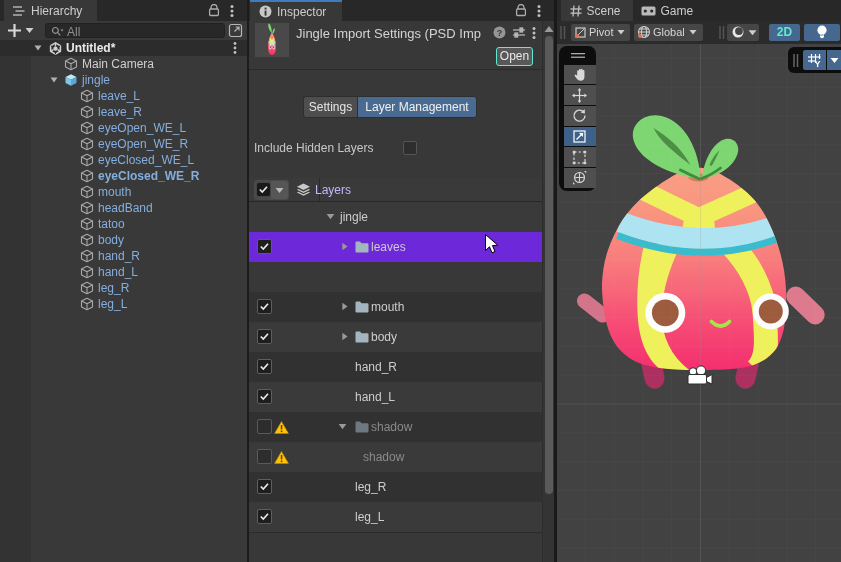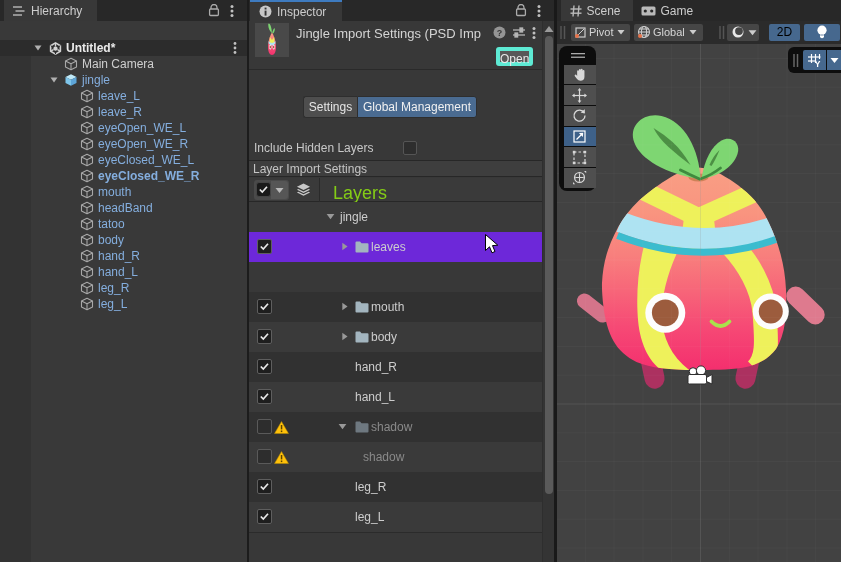--- a/index.html
+++ b/index.html
@@ -38,20 +38,40 @@
         <path d="M3 5 V3.5 A3 3 0 0 1 9 3.5 V5" fill="none" stroke="#ababab" stroke-width="1.3"></path>
         <rect x="1.6" y="5" width="8.8" height="6.5" rx="1" fill="none" stroke="#ababab" stroke-width="1.3"></rect>
       </svg>
   <svg class="abs" style="left:230px;top:4px" width="4" height="14" viewBox="0 0 4 14">
         <g fill="#c0c0c0">
           <circle cx="2" cy="2.5" r="1.5"></circle>
           <circle cx="2" cy="7" r="1.5"></circle>
           <circle cx="2" cy="11.5" r="1.5"></circle>
         </g>
       </svg>
+  <div class="htoolbar abs" style="left:0;top:21px;width:247px;height:19px;background:#393939">
+    <svg class="abs" style="left:7px;top:2px" width="15" height="15" viewBox="0 0 15 15">
+          <path d="M7.5 1 V14 M1 7.5 H14" stroke="#d8d8d8" stroke-width="2.2"></path>
+        </svg>
+    <svg class="abs" style="left:25px;top:6px" width="9" height="7" viewBox="0 0 9 7">
+          <path d="M0.5 1 L8.5 1 L4.5 6 Z" fill="#cfcfcf"></path>
+        </svg>
+    <div class="abs" style="left:45px;top:2px;width:180px;height:15px;background:#282828;border:1px solid #212121;border-radius:3px">
+      <svg class="abs" style="left:5px;top:2px" width="13" height="11" viewBox="0 0 13 11">
+            <circle cx="4.4" cy="4.4" r="2.9" fill="none" stroke="#999" stroke-width="1.2"></circle>
+            <line x1="6.7" y1="6.7" x2="9.3" y2="9.3" stroke="#999" stroke-width="1.2"></line>
+            <path d="M9.5 3.4 l3 0 l-1.5 2 z" fill="#999"></path>
+          </svg>
+      <span class="abs" style="left:21px;top:0.5px;font-size:12px;color:#8f8f8f">All</span>
+    </div>
+    <svg class="abs" style="left:228px;top:2px" width="15" height="15" viewBox="0 0 15 15">
+          <rect x="1.5" y="1.5" width="12" height="12" rx="2" fill="none" stroke="#b5b5b5" stroke-width="1.2"></rect>
+          <path d="M6.5 8.5 L11 4 M7.5 4 H11 V7.5" fill="none" stroke="#b5b5b5" stroke-width="1.2"></path>
+        </svg>
+  </div>
   <div class="gutter"></div>
   <div id="htree" class="abs" style="left:0;top:0;width:247px;height:562px">
 <div class="hrow" style="top:40px;background:#2c2c2c;">
           <svg width="10" height="10" viewBox="0 0 10 10" style="position:absolute;left:33px;top:3px">
             <path d="M1.5 2.5 L8.5 2.5 L5 7.5 Z" fill="#b0b0b0"></path>
           </svg>
           <span style="position:absolute;left:48px;top:1px;width:14px;height:14px"><svg width="15" height="15" viewBox="0 0 24 24">
               <g fill="#d0d0d0">
                 <path d="M12 3 L19.8 7.5 L19.8 16.5 L12 21 L4.2 16.5 L4.2 7.5 Z" fill="none" stroke="#d0d0d0" stroke-width="2.6" stroke-linejoin="round"></path>
                 <path d="M12 8.2 L15.3 10.1 L15.3 13.9 L12 15.8 L8.7 13.9 L8.7 10.1 Z"></path>
@@ -274,50 +294,47 @@
             <rect x="3" y="7" width="2.6" height="4" fill="#b5b5b5"></rect>
           </g>
         </svg>
     <svg class="abs" style="left:283px;top:5px" width="4" height="14" viewBox="0 0 4 14">
           <g fill="#c0c0c0">
             <circle cx="2" cy="2.5" r="1.5"></circle>
             <circle cx="2" cy="7" r="1.5"></circle>
             <circle cx="2" cy="11.5" r="1.5"></circle>
           </g>
         </svg>
-    <div class="abs" style="left:247px;top:26px;width:37px;height:19px;background:#585858;border:4px solid #5eead4;border-radius:3px;color:#e8e8e8;font-size:12px;text-align:center;line-height:17px">Open</div>
+    <div class="abs" style="left:247px;top:26px;width:37px;height:19px;background:#585858;border:1px solid #5eead4;border-radius:3px;color:#e8e8e8;font-size:12px;text-align:center;line-height:17px">Open</div>
   </div>
   <div class="abs" style="left:54px;top:96px;width:54px;height:22px;background:#4e4e4e;border:1px solid #2e2e2e;border-right:none;border-radius:3px 0 0 3px;color:#e5e5e5;font-size:12px;text-align:center;line-height:20px">Settings</div>
-  <div class="abs" style="left:108px;top:96px;width:120px;height:22px;background:#4a6b91;border:1px solid #2e2e2e;border-radius:0 3px 3px 0;color:#f0f0f0;font-size:12px;text-align:center;line-height:20px">Global Management</div>
+  <div class="abs" style="left:108px;top:96px;width:120px;height:22px;background:#4a6b91;border:1px solid #2e2e2e;border-radius:0 3px 3px 0;color:#f0f0f0;font-size:12px;text-align:center;line-height:20px">Layer Management</div>
   <span class="abs" style="left:5px;top:141px;font-size:12px;color:#c8c8c8">Include Hidden Layers</span>
   <span class="abs" style="left:154px;top:141px;width:14px;height:14px;background:#2e2e2e;border:1px solid #555;border-radius:2px"></span>
-  <div class="abs" style="left:0;top:160px;width:293px;height:17px;background:#3e3e3e;border-top:1px solid #272727;border-bottom:1px solid #272727">
-    <span class="abs" style="left:4px;top:1px;font-size:12px;color:#c4c4c4">Layer Import Settings</span>
-  </div>
   <div class="abs" style="left:0;top:178px;width:293px;height:24px;background:#3a3a3a;border-bottom:1px solid #272727">
     <span class="abs" style="left:5px;top:2px;width:35px;height:20px;background:#4a4a4a;border-radius:3px"></span>
     <span class="abs" style="left:22px;top:3px;width:17px;height:18px;background:#565656;border-radius:0 3px 3px 0">
           <svg width="9" height="7" viewBox="0 0 9 7" style="position:absolute;left:4px;top:6px">
             <path d="M0.5 1 L8.5 1 L4.5 6 Z" fill="#b9b9b9"></path>
           </svg>
         </span>
     <span class="abs" style="left:7px;top:4px;width:15px;height:15px;background:#191919;border:1px solid #444;border-radius:3px">
           <svg width="13" height="13" viewBox="0 0 13 13" style="position:absolute;left:0;top:0">
             <path d="M2.8 6.5 L5.3 9 L10 3.8" fill="none" stroke="#e8e8e8" stroke-width="1.7"></path>
           </svg>
         </span>
     <svg class="abs" style="left:47px;top:5px" width="15" height="14" viewBox="0 0 16 15">
           <g fill="#c8c8c8">
             <path d="M8 0.5 L15 4 L8 7.5 L1 4 Z"></path>
             <path d="M2.5 6.3 L8 9 L13.5 6.3 L15 7.1 L8 10.6 L1 7.1 Z"></path>
             <path d="M2.5 9.4 L8 12.1 L13.5 9.4 L15 10.2 L8 13.7 L1 10.2 Z"></path>
           </g>
         </svg>
     <span class="abs" style="left:70px;top:0;width:1px;height:24px;background:#2a2a2a"></span>
-    <span class="abs" style="left:84px;top:5px;font-size:18px;color:#84cc16">Layers</span>
+    <span class="abs" style="left:66px;top:5px;font-size:12px;color:#c4b5fd">Layers</span>
   </div>
   <div class="abs" style="left:0;top:202px;width:293px;height:330px">
 <div class="abs" style="left:0;top:0px;width:293px;height:30px;background:#3a3a3a;font-size:12px">
           <svg class="abs" style="left:76px;top:9px" width="11" height="11" viewBox="0 0 10 10">
             <path d="M1.5 2.8 L8.5 2.8 L5 7.6 Z" fill="#999"></path>
           </svg>
           <span class="abs" style="left:91px;top:8px;color:#cdcdcd">jingle</span>
         </div>
 <div class="abs" style="left:0;top:30px;width:293px;height:30px;background:#6d28d9;font-size:12px">
           <span class="abs" style="left:8px;top:7px;width:15px;height:15px;background:#1e1e1e;border:1px solid #5f5f5f;border-radius:2px">
@@ -489,21 +506,21 @@
         </svg>
     <div class="sbtn" style="left:170.5px;top:2.5px;width:32px;padding-left:4px">
       <svg width="14" height="14" viewBox="0 0 14 14">
             <circle cx="7" cy="7" r="5.5" fill="#e8e8e8"></circle>
             <circle cx="8" cy="6.1" r="3.9" fill="#464646"></circle>
           </svg>
       <svg width="9" height="7" viewBox="0 0 8 6" style="margin-left:3px">
             <path d="M0.5 1 L7.5 1 L4 5.5 Z" fill="#ccc"></path>
           </svg>
     </div>
-    <div class="sbtn bluebtn" style="left:212.5px;top:2.5px;width:31px;justify-content:center;font-weight:normal;font-size:12px;color:#000000">2D</div>
+    <div class="sbtn bluebtn" style="left:212.5px;top:2.5px;width:31px;justify-content:center;font-weight:bold;font-size:12px;color:#5eead4">2D</div>
     <div class="sbtn bluebtn" style="left:247.5px;top:2.5px;width:36px;justify-content:center">
       <svg width="12" height="14" viewBox="0 0 12 14">
             <circle cx="6" cy="5.2" r="4.6" fill="#fff"></circle>
             <path d="M4 9 h4 v2.2 a2 2 0 0 1 -4 0 Z" fill="#fff"></path>
             <line x1="4.2" y1="10" x2="7.8" y2="10" stroke="#46688e" stroke-width="0.8"></line>
           </svg>
     </div>
 </div>
   <div id="viewport" class="abs" style="left:0;top:44px;width:284.5px;height:518px"></div>
   <svg class="abs" style="left:0;top:44px" width="284.5" height="518" viewBox="556.5 44 284.5 518">

